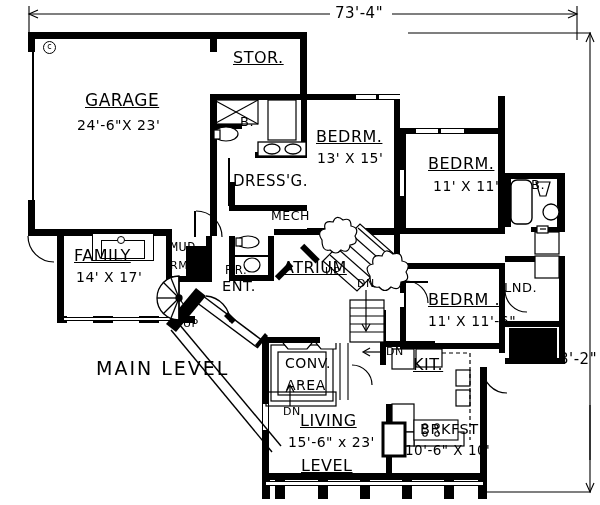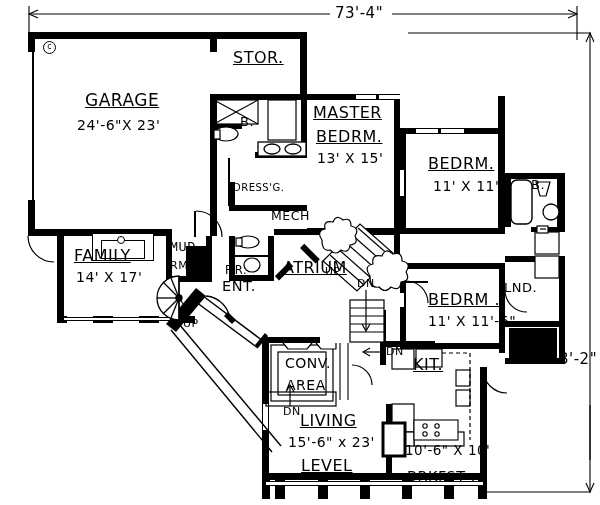--- a/index.html
+++ b/index.html
@@ -327,23 +327,22 @@
 
   <div class="copy" style="left:43px;top:41px;">c</div>
 
   <span class="lbl rm" style="left:85px;top:90px;font-size:17px;">GARAGE</span>
   <span class="lbl rm-sm" style="left:77px;top:117px;font-size:14px;">24'-6"X 23'</span>
 
   <span class="lbl rm" style="left:233px;top:48px;font-size:16px;">STOR.</span>
 
   <span class="lbl rm-xs" style="left:240px;top:114px;font-size:13px;">B.</span>
 
-  <span class="lbl rm-sm" style="left:233px;top:182px;font-size:10px;text-align:center;">DRESS'G.</span>
-
-  <span class="lbl rm" style="left:313px;top:103px;font-size:16px;">MASTER</span>
+  <span class="lbl rm-sm" style="left:233px;top:172px;font-size:15px;text-align:center;">DRESS'G.</span>
+
   <span class="lbl rm" style="left:316px;top:127px;font-size:16px;">BEDRM.</span>
   <span class="lbl rm-sm" style="left:317px;top:150px;font-size:14px;">13' X 15'</span>
 
   <span class="lbl rm" style="left:428px;top:154px;font-size:16px;">BEDRM.</span>
   <span class="lbl rm-sm" style="left:433px;top:178px;font-size:14px;">11' X 11'</span>
 
   <span class="lbl rm-xs" style="left:531px;top:177px;font-size:13px;">B.</span>
 
   <span class="lbl rm" style="left:74px;top:246px;font-size:16px;">FAMILY</span>
   <span class="lbl rm-sm" style="left:76px;top:269px;font-size:14px;">14' X 17'</span>
@@ -367,23 +366,24 @@
   <span class="lbl rm-sm" style="left:285px;top:355px;font-size:14px;">CONV.</span>
   <span class="lbl rm-sm" style="left:286px;top:377px;font-size:14px;">AREA</span>
 
   <span class="lbl rm" style="left:413px;top:355px;font-size:16px;">KIT.</span>
 
   <span class="lbl rm" style="left:300px;top:411px;font-size:16px;">LIVING</span>
   <span class="lbl rm-sm" style="left:288px;top:434px;font-size:14px;">15'-6" x 23'</span>
 
   <span class="lbl rm" style="left:301px;top:456px;font-size:16px;">LEVEL</span>
 
-  <span class="lbl rm-sm" style="left:407px;top:421px;font-size:14.5px;margin-top:47px;">BRKFST .</span>
+  <span class="lbl rm-sm" style="left:420px;top:421px;font-size:14.5px;">BRKFST .</span>
   <span class="lbl rm-sm" style="left:405px;top:442px;font-size:13.5px;">10'-6" X 10'</span>
 
   <span class="lbl rm-xxs" style="left:183px;top:317px;font-size:11px;">UP</span>
   <span class="lbl rm-xxs" style="left:325px;top:265px;font-size:11px;">UP</span>
   <span class="lbl rm-xxs" style="left:357px;top:277px;font-size:11px;">DN</span>
   <span class="lbl rm-xxs" style="left:386px;top:345px;font-size:11px;">DN</span>
   <span class="lbl rm-xxs" style="left:283px;top:405px;font-size:11px;">DN</span>
 
+  <span class="lbl" style="left:96px;top:357px;font-size:19px;letter-spacing:2px;">MAIN LEVEL</span>
 
 </div>
 
 </body></html>

